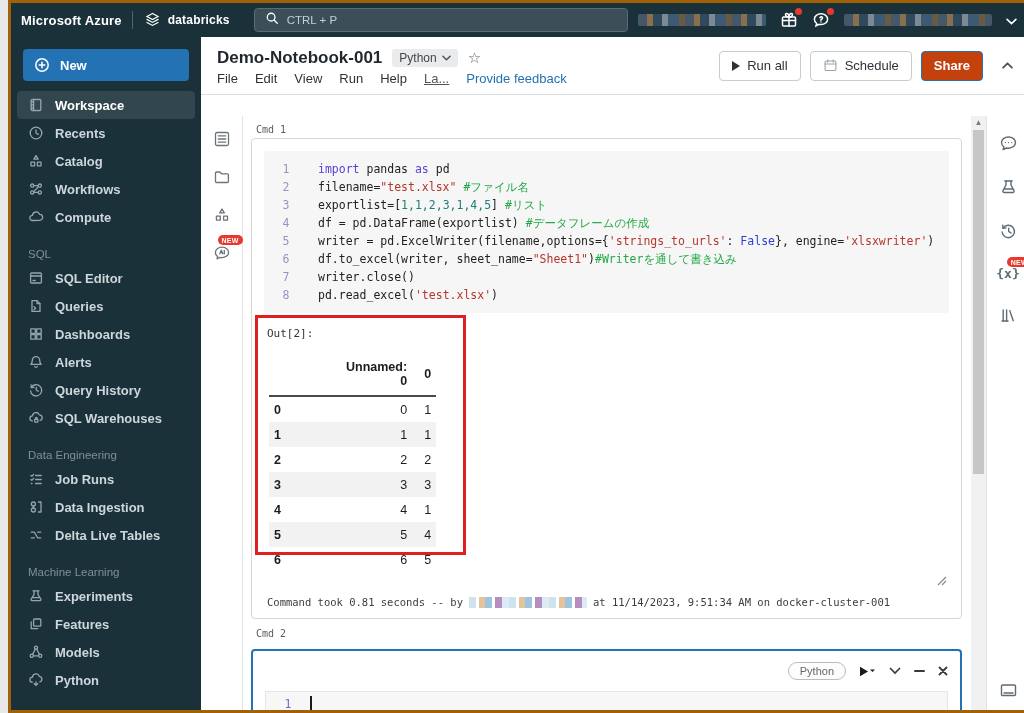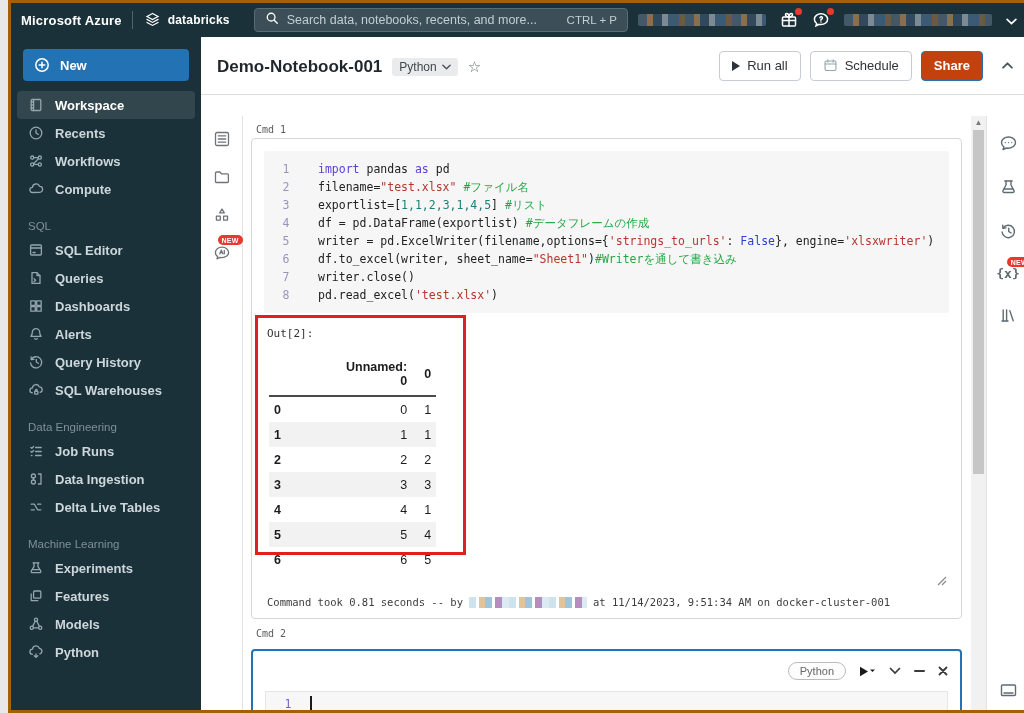--- a/index.html
+++ b/index.html
@@ -142,21 +142,20 @@
     </span>
     <div class="searchbox">
       <span>
         <svg width="14" height="14" viewBox="0 0 16 16">
             <g class="icnw" stroke-width="1.4">
               <circle cx="7" cy="7" r="4.4"></circle>
               <path d="M10.3 10.3 14 14"></path>
             </g>
           </svg>
       </span>
-      <input type="text" placeholder="Search data, notebooks, recents, and more..." style="">
       <span class="shortcut">CTRL + P</span>
     </div>
     <div class="tb-right">
       <span class="redact-dark rd1"></span>
       <span class="tb-ico">
         <svg width="18" height="18" viewBox="0 0 18 18">
             <g class="icnw" stroke-width="1.2">
               <rect x="2.5" y="6" width="13" height="9" rx="1"></rect>
               <path d="M2.5 9.5h13M9 6v9M9 6C7 6 5.5 5 5.5 3.8 5.5 2.8 6.3 2.3 7 2.5 8.2 2.8 9 4.5 9 6zm0 0c2 0 3.5-1 3.5-2.2 0-1-0.8-1.5-1.5-1.3C9.8 2.8 9 4.5 9 6z"></path>
             </g>
@@ -204,20 +203,30 @@
         <span>Workspace</span>
       </div>
       <div class="sb-item">
         <svg width="16" height="16" viewBox="0 0 16 16">
             <g class="icn">
               <circle cx="8" cy="8" r="5.8"></circle>
               <path d="M8 4.8V8l2.2 1.4"></path>
             </g>
           </svg>
         <span>Recents</span>
+      </div>
+      <div class="sb-item">
+        <svg width="16" height="16" viewBox="0 0 16 16">
+            <g class="icn">
+              <path d="M8 2.6l2.1 3.6H5.9z"></path>
+              <rect x="3" y="9.2" width="3.6" height="3.6"></rect>
+              <rect x="9.4" y="9.2" width="3.6" height="3.6"></rect>
+            </g>
+          </svg>
+        <span>Catalog</span>
       </div>
       <div class="sb-item">
         <svg width="16" height="16" viewBox="0 0 16 16">
             <g class="icn">
               <circle cx="4.2" cy="4.6" r="1.6"></circle>
               <circle cx="11.8" cy="4.6" r="1.6"></circle>
               <circle cx="4.2" cy="11.4" r="1.6"></circle>
               <circle cx="11.8" cy="11.4" r="1.6"></circle>
               <path d="M5.8 4.6h4.4M5.6 10.6l4.8-4.8M5.8 11.4h4.4"></path>
             </g>
@@ -367,20 +376,29 @@
         <div class="nb-left">
           <div class="titlerow">
             <span class="nb-title">Demo-Notebook-001</span>
             <span class="langpill">
               <span>Python</span>
               <svg width="9" height="6" viewBox="0 0 10 6">
                   <path class="chev" d="M1 1l4 4 4-4"></path>
                 </svg>
             </span>
             <span class="star">☆</span>
+          </div>
+          <div class="menurow">
+            <span>File</span>
+            <span>Edit</span>
+            <span>View</span>
+            <span>Run</span>
+            <span>Help</span>
+            <span class="menu-trunc">La...</span>
+            <span class="feedback">Provide feedback</span>
           </div>
         </div>
         <div class="nb-right">
           <div class="btn">
             <span class="runtri"></span>
             <span>Run all</span>
           </div>
           <div class="btn">
             <svg width="15" height="15" viewBox="0 0 18 18">
                 <g class="icn" stroke="#4a545b">

